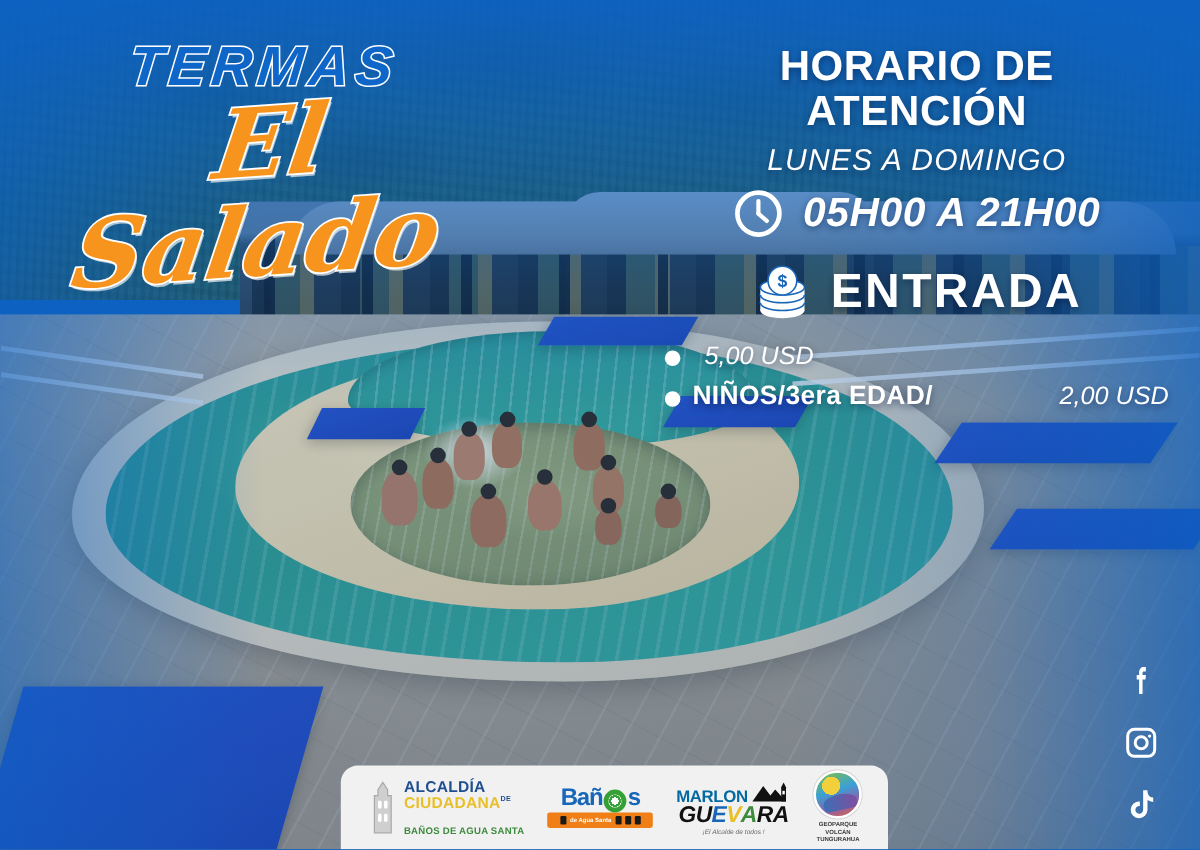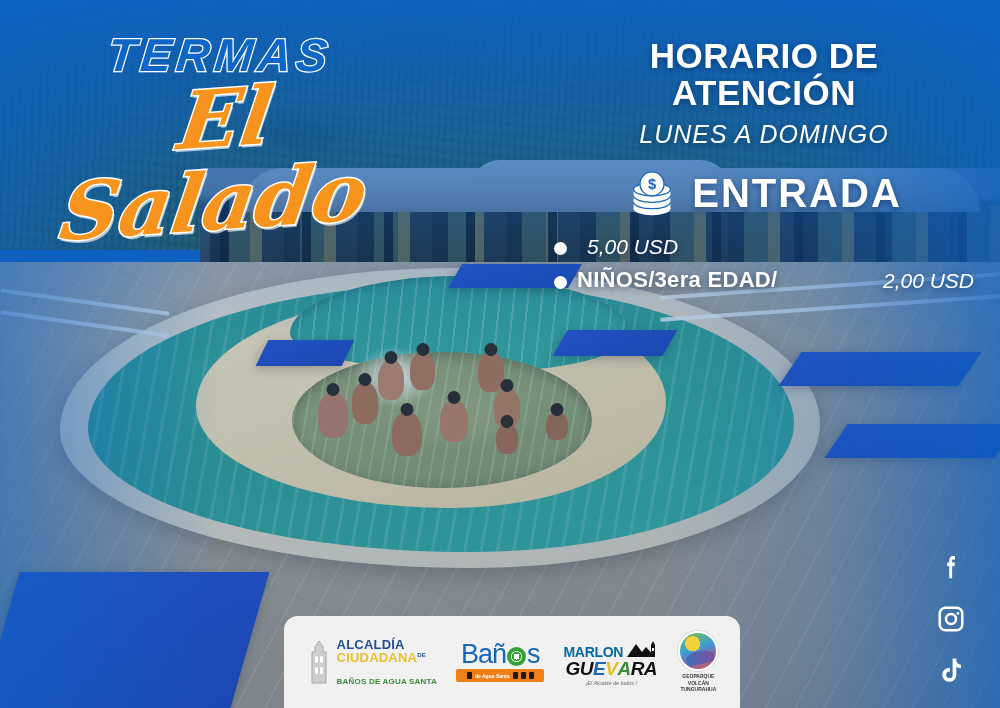--- a/index.html
+++ b/index.html
@@ -232,38 +232,38 @@
     text-shadow:0 2px 6px rgba(0,20,60,.5); padding-top:2px;
   }
   .price-row.two .price-val { align-self:flex-start; }
 
   
   .social { position:absolute; right:34px; bottom:22px; display:flex; flex-direction:column; gap:22px; align-items:center; }
   .social svg { width:30px; height:30px; fill:#fff; }
 
   
   .sponsors {
-    position:absolute; left:284px; bottom:0; width:456px; height:92px;
+    position:absolute; left:284px; bottom:0; width:456px; height:70px;
     background:#f1f1f1; border-radius:14px 14px 0 0;
     display:flex; align-items:center; justify-content:space-around;
     padding:0 12px;
   }
   .logo { display:flex; align-items:center; }
 
   
   .lg-alcaldia { gap:5px; }
   .alc-text { line-height:1; }
   .alc-1 { font-size:13px; font-weight:bold; color:#1f4f91; letter-spacing:.2px; }
   .alc-2 { font-size:13px; font-weight:bold; color:#e8bf2a; letter-spacing:.2px; }
   .alc-2 sup { font-size:6px; color:#1f4f91; }
   .alc-3 { font-size:8px; font-weight:bold; color:#3d8b3d; letter-spacing:.2px; margin-top:14px; }
 
   
   .lg-banos { flex-direction:column; align-items:center; }
-  .banos-word { font-size:27px; font-weight:normal; color:#1766b8; line-height:.95; letter-spacing:-1px;
+  .banos-word { font-size:20px; font-weight:bold; color:#1766b8; line-height:.95; letter-spacing:-1px;
                 display:flex; align-items:center; }
   .banos-o {
     width:19px; height:19px; border-radius:50%;
     border:4px solid #35a035; margin:0 1px 0 1px; position:relative; top:2px;
     background:radial-gradient(circle, #fff 0 3px, #35a035 3px 5px, #fff 5px 7px, #35a035 7px 100%);
   }
   .banos-bar {
     margin-top:2px; background:#f07f17; border-radius:2px;
     width:88px; height:13px; display:flex; align-items:center; justify-content:center; gap:3px;
   }
@@ -368,20 +368,28 @@
 
   <div class="title-block">
     <div class="termas">TERMAS</div>
     <div class="salado">El Salado</div>
   </div>
 
   <div class="info">
     <div class="horario">HORARIO DE ATENCIÓN</div>
     <div class="dias">LUNES A DOMINGO</div>
 
+    <div class="hours-row">
+      <svg class="clock-ico" viewBox="0 0 48 48">
+        <circle cx="24" cy="24" r="20" fill="none" stroke="#fff" stroke-width="4.5"></circle>
+        <line x1="24" y1="24" x2="24" y2="12" stroke="#fff" stroke-width="4" stroke-linecap="round"></line>
+        <line x1="24" y1="24" x2="32" y2="31" stroke="#fff" stroke-width="4" stroke-linecap="round"></line>
+      </svg>
+      <div class="hours-text">05H00 A 21H00</div>
+    </div>
 
     <div class="entrada-row">
       <svg class="coin-ico" viewBox="0 0 56 50">
         <ellipse cx="28" cy="41" rx="20" ry="7" fill="#fff"></ellipse>
         <rect x="8" y="34" width="40" height="7" fill="#fff"></rect>
         <ellipse cx="28" cy="34" rx="20" ry="7" fill="#fff" stroke="#1766b8" stroke-width="1.4"></ellipse>
         <rect x="8" y="27" width="40" height="7" fill="#fff"></rect>
         <ellipse cx="28" cy="27" rx="20" ry="7" fill="#fff" stroke="#1766b8" stroke-width="1.4"></ellipse>
         <rect x="8" y="20" width="40" height="7" fill="#fff"></rect>
         <ellipse cx="28" cy="20" rx="20" ry="7" fill="#fff" stroke="#1766b8" stroke-width="1.4"></ellipse>

